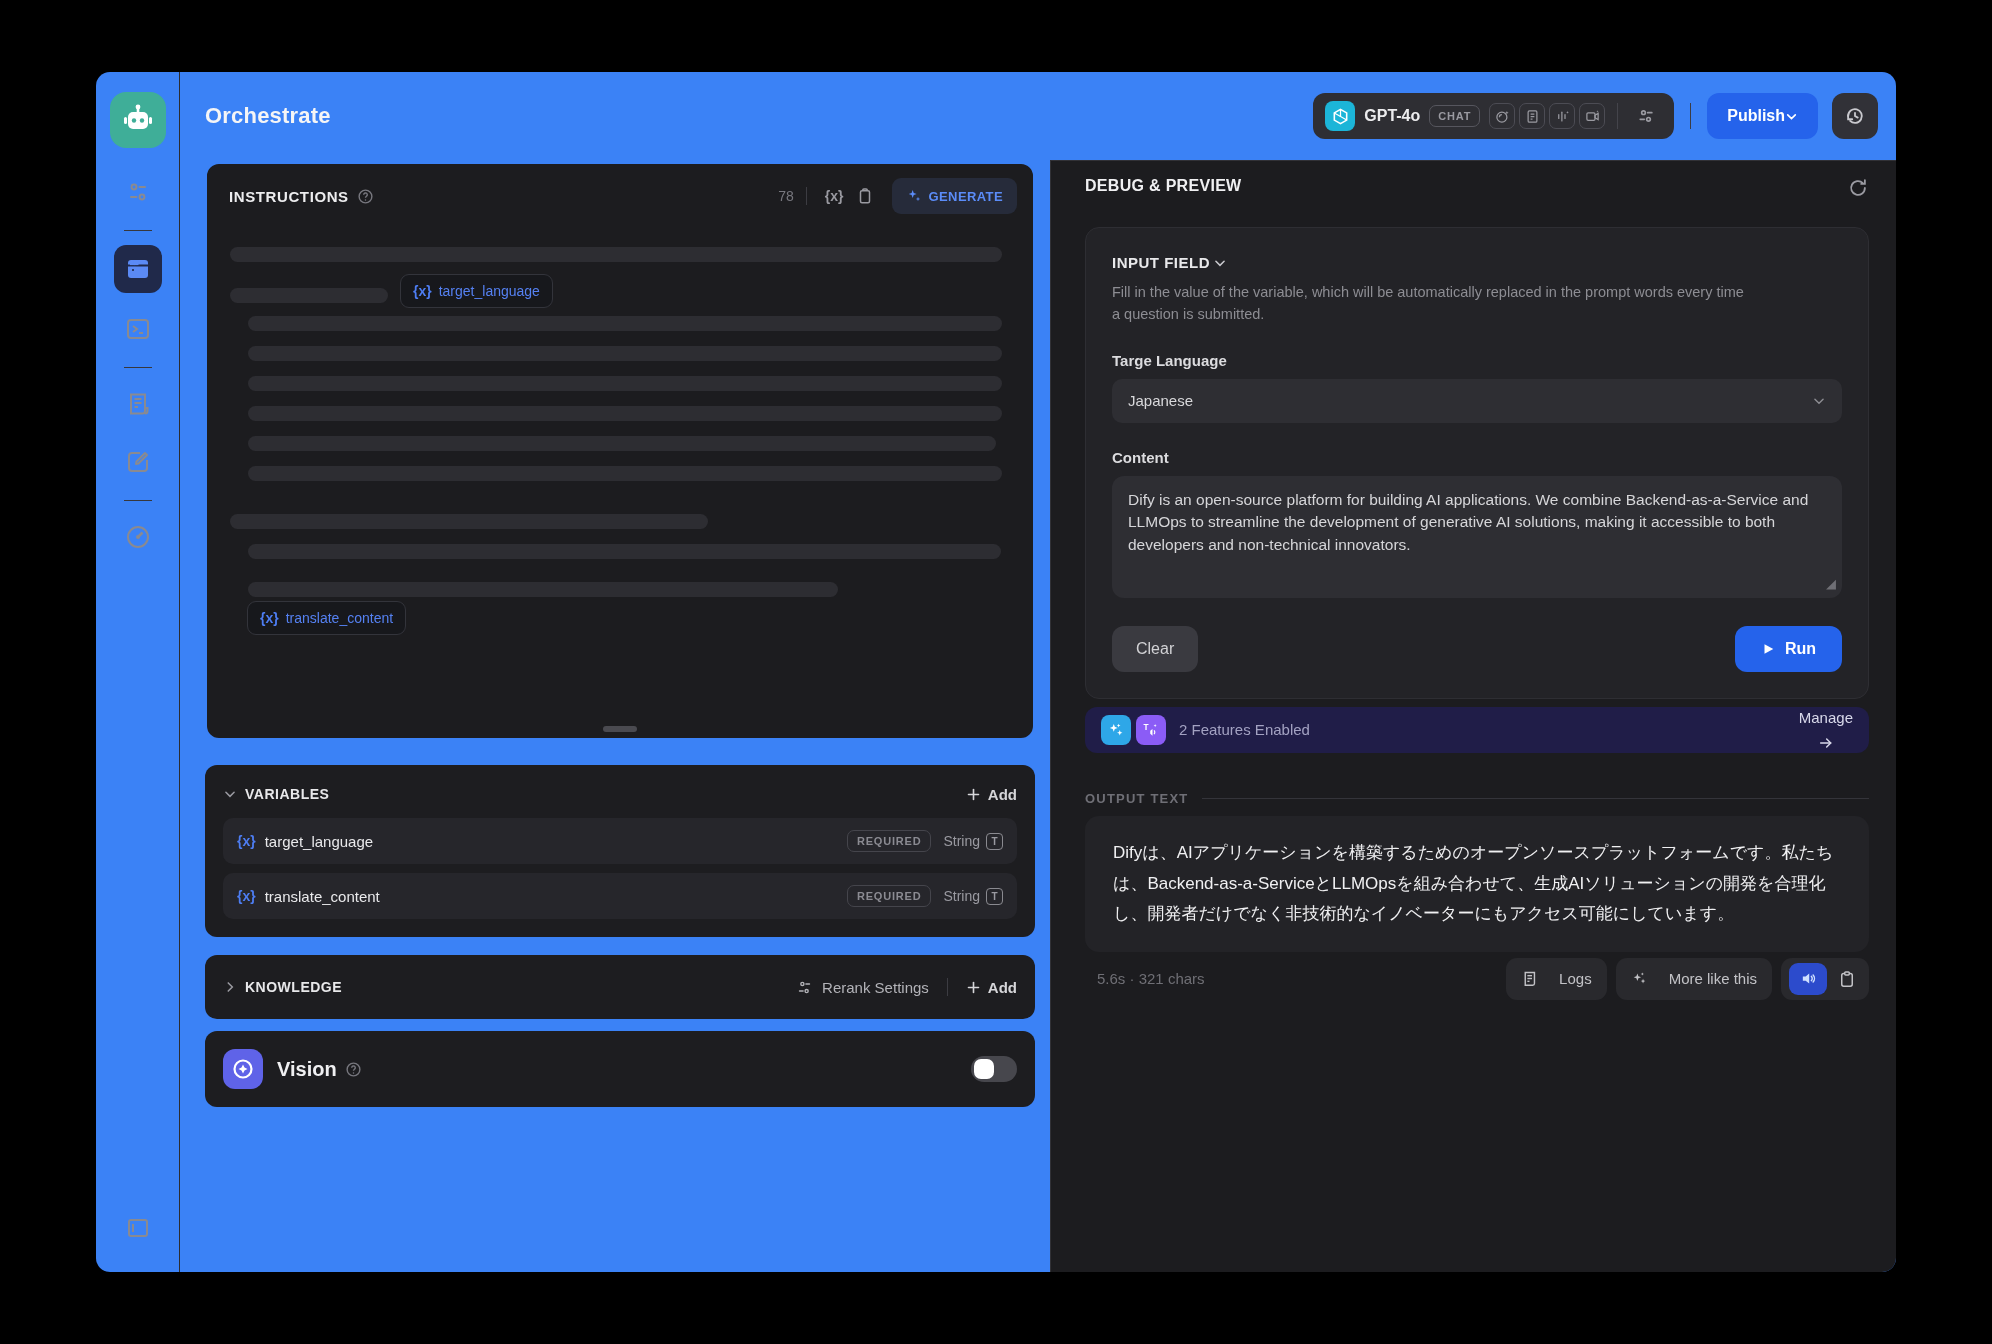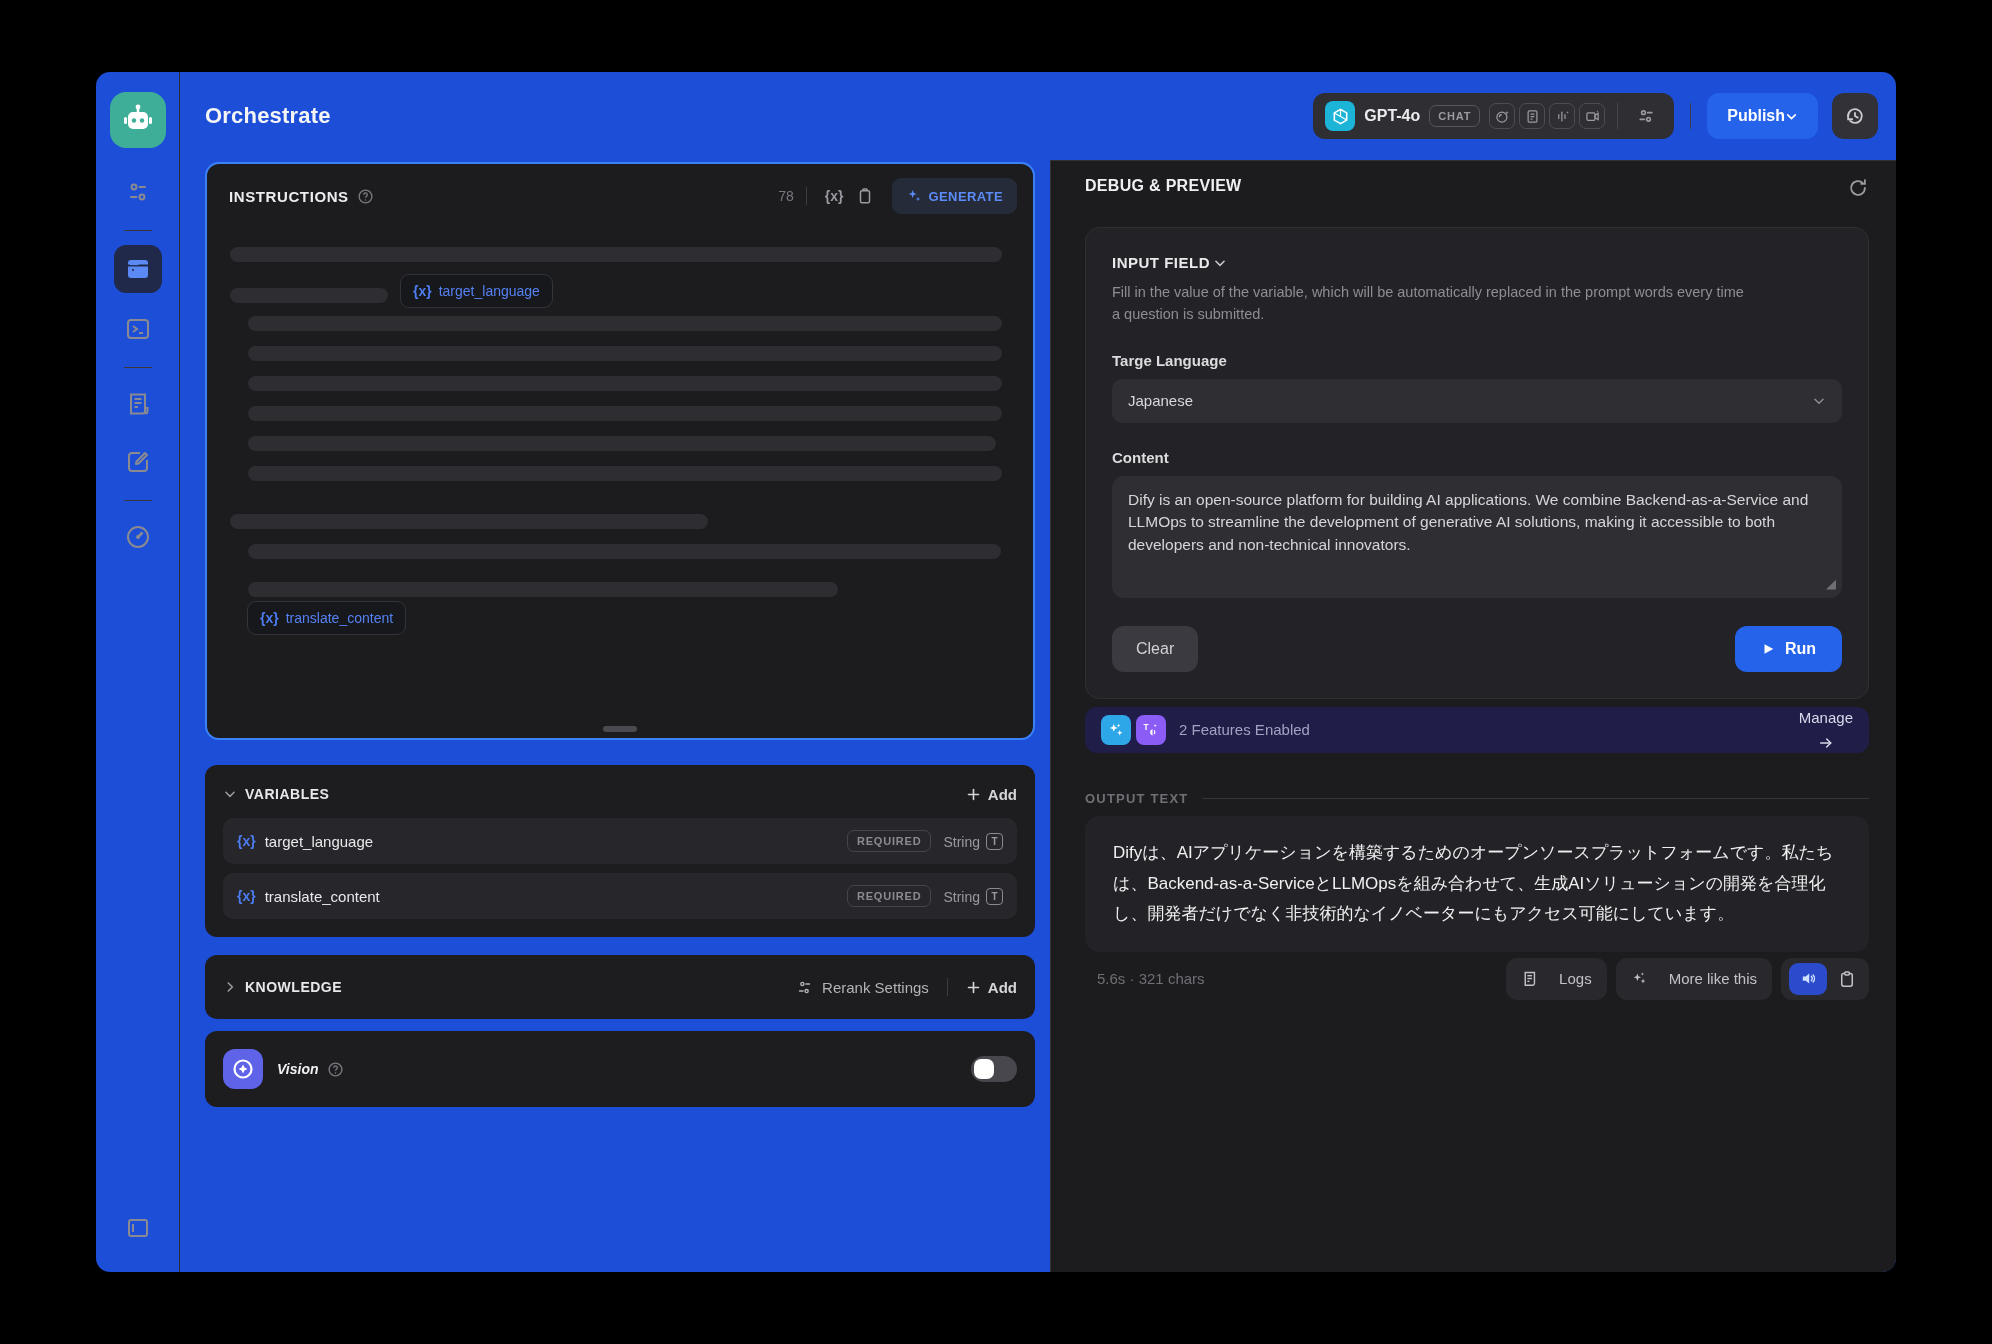--- a/index.html
+++ b/index.html
@@ -1,19 +1,19 @@
 <!DOCTYPE html>
 <html><head>
 <meta charset="utf-8">
 <style>
   * { margin:0; padding:0; box-sizing:border-box; }
   html,body { width:1992px; height:1344px; background:#000; font-family:"Liberation Sans", sans-serif; overflow:hidden; }
 
   .window { position:absolute; left:96px; top:72px; width:1800px; height:1200px;
-    background:#1d4ed8; border-radius:14px; display:flex; overflow:hidden; }
+    background:#3b82f6; border-radius:14px; display:flex; overflow:hidden; }
 
   
   .sidebar { width:84px; flex:0 0 84px; border-right:1px solid #2c2c30; display:flex;
     flex-direction:column; align-items:center; padding-top:20px; }
   .logo-tile { width:56px; height:56px; border-radius:16px; background:#3fae98;
     display:flex; align-items:center; justify-content:center; }
   .side-icn { width:48px; height:44px; display:flex; align-items:center; justify-content:center;
     color:#8a8a90; margin-top:14px; border-radius:12px; }
   .side-icn.active { background:#20294a; color:#5b8af5; width:48px; height:48px; }
   .side-div { width:28px; height:1px; background:#37373c; margin-top:16px; }
@@ -72,30 +72,30 @@
   .card-head { display:flex; align-items:center; height:30px; }
   .chev { color:#9a9aa1; display:flex; margin-right:8px; }
   .card-title { font-size:14px; font-weight:bold; color:#e8e8ea; letter-spacing:.5px; }
   .add-btn { display:flex; align-items:center; gap:7px; color:#d6d6d9; font-size:15px; font-weight:bold; }
   .var-row { height:46px; background:#26262b; border-radius:10px; margin-top:9px;
     display:flex; align-items:center; padding:0 14px; }
   .var-tok { color:#4d7df2; font-weight:bold; font-size:14px; margin-right:9px; }
   .var-name { color:#e9e9eb; font-size:15px; }
   .req-badge { border:1px solid #45454c; border-radius:7px; color:#8b8b92; font-size:11px;
     letter-spacing:.8px; padding:4px 9px; font-weight:bold; }
-  .var-type { color:#9a9aa1; font-size:14px; margin-left:12px; display:flex; align-items:flex-end; gap:6px; }
+  .var-type { color:#9a9aa1; font-size:14px; margin-left:12px; display:flex; align-items:center; gap:6px; }
   .type-box { width:17px; height:17px; border:1.5px solid #8a8a90; border-radius:4px; font-size:10px;
     display:flex; align-items:center; justify-content:center; color:#9a9aa1; font-weight:bold; }
   .knw-card { margin-top:18px; height:64px; padding:0 18px; display:flex; align-items:center; }
   .rerank { display:flex; align-items:center; gap:9px; color:#b3b3b8; font-size:15px; }
   .knw-div { width:1px; height:18px; background:#3c3c42; margin:0 18px; }
   .vision-card { margin-top:12px; height:76px; padding:0 18px; display:flex; align-items:center; }
   .vision-tile { width:40px; height:40px; border-radius:12px; background:#5f63e8;
     display:flex; align-items:center; justify-content:center; margin-right:14px; }
-  .vision-title { color:#f0f0f2; font-size:14px; font-weight:bold;font-style:italic; }
+  .vision-title { color:#f0f0f2; font-size:20px; font-weight:bold; }
   .toggle { width:46px; height:26px; border-radius:13px; background:#47474d; position:relative; }
   .toggle .knob { position:absolute; left:3px; top:3px; width:20px; height:20px; border-radius:7px; background:#fff; }
 
   
   .right-panel { flex:1; background:#1c1c1f; border-left:1px solid #313136; border-top:1px solid #313136;
     padding:0 27px 0 34px; min-width:0; }
   .dbg-head { display:flex; align-items:flex-start; margin-top:16px; height:36px; }
   .dbg-title { font-size:16px; font-weight:bold; color:#f0f0f2; letter-spacing:.3px; }
   .refresh-icn { color:#9a9aa1; display:flex; }
 

